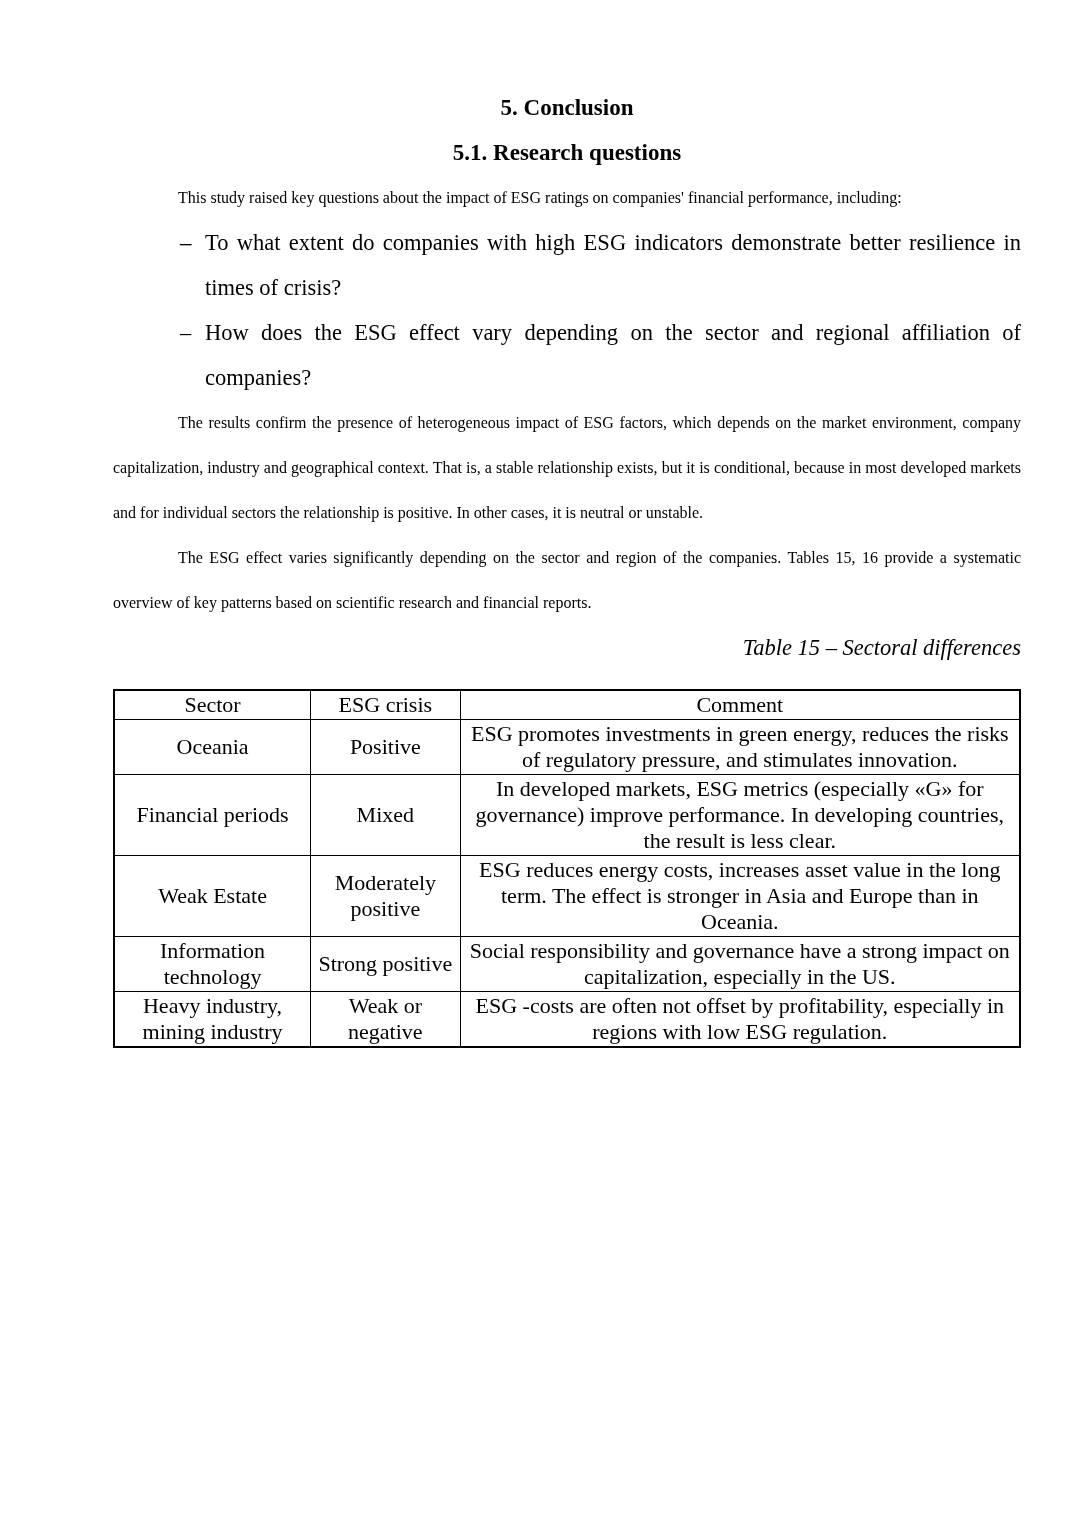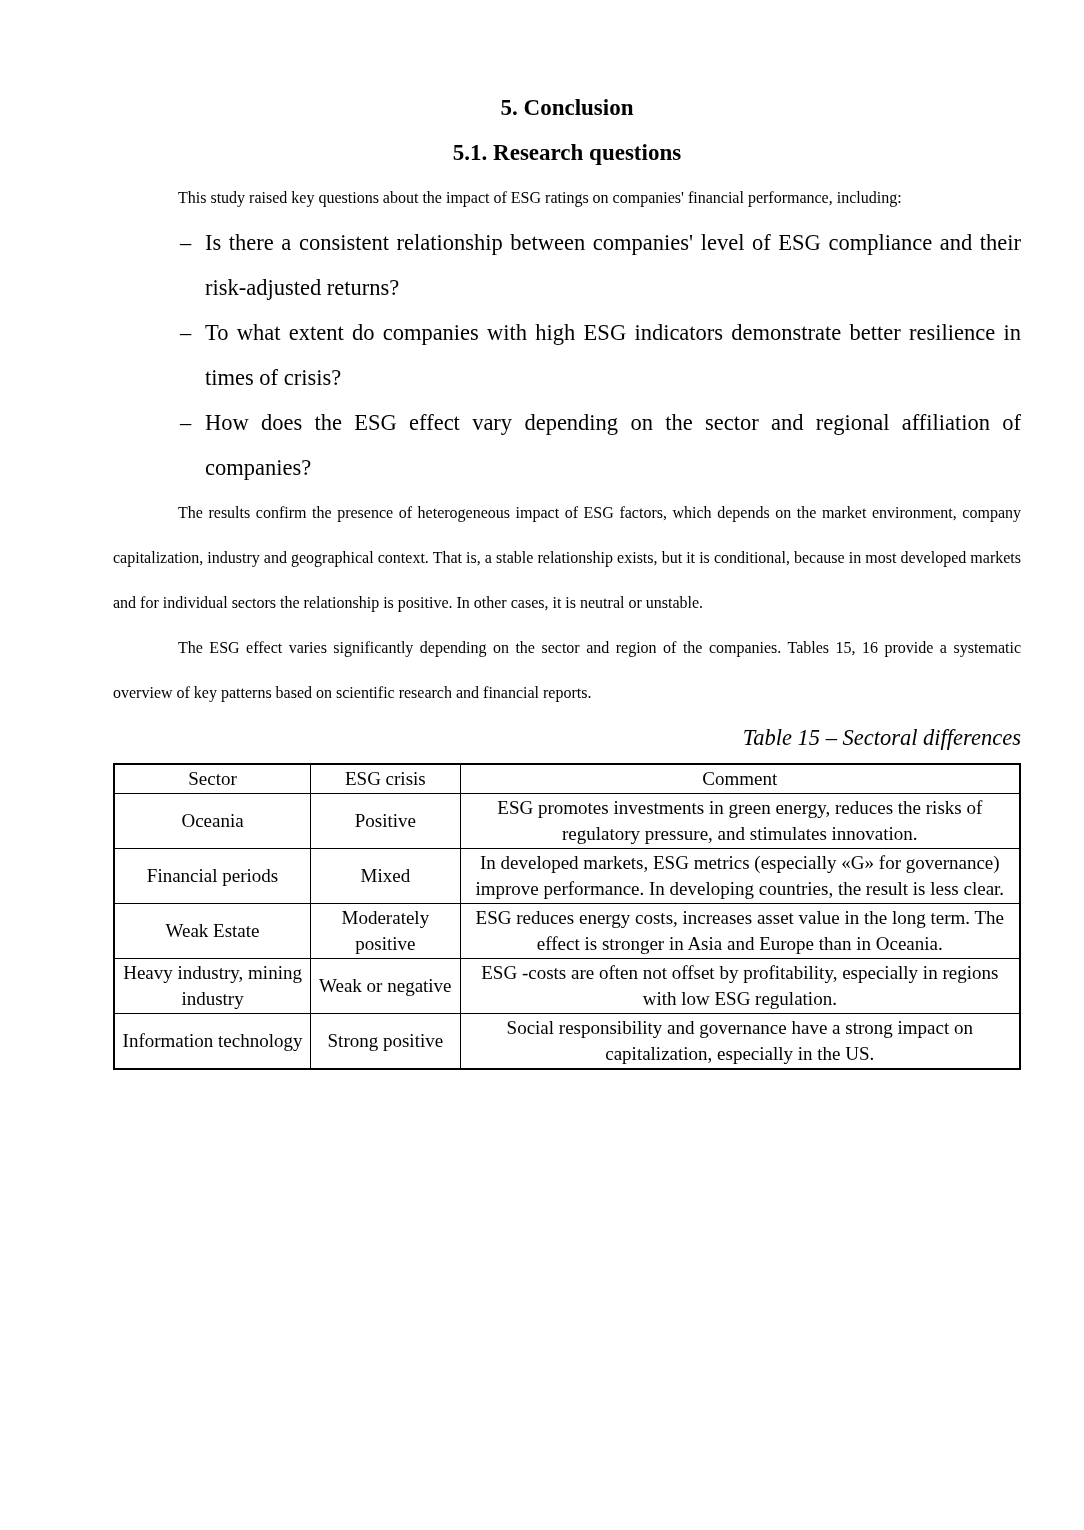--- a/index.html
+++ b/index.html
@@ -52,22 +52,22 @@
     line-height: 45px;
     text-indent: 65px;
     text-align: right;
     margin: 0;
   }
   table.data-table {
     width: 100%;
     border-collapse: collapse;
     border: 2px solid #000000;
     table-layout: fixed;
-    margin-top: 3px;
-    font-size: 19px;
+    margin-top: 19px;
+    font-size: 22px;
   }
   table.data-table th,
   table.data-table td {
     border: 1px solid #000000;
     font-weight: normal;
     text-align: center;
     vertical-align: middle;
     line-height: 26px;
     padding: 1px 6px;
   }
@@ -81,21 +81,20 @@
 <div class="page">
   <div class="content">
 
     <p class="heading">5. Conclusion</p>
     <p class="heading">5.1. Research questions</p>
 
     <p class="para">This study raised key questions about the impact of ESG ratings on companies' financial performance, including:</p>
 
     <div class="list-item">
       <span class="marker">–</span>
-      <span>Is there a consistent relationship between companies' level of ESG compliance and their risk-adjusted returns?</span>
     </div>
     <div class="list-item">
       <span class="marker">–</span>
       <span>To what extent do companies with high ESG indicators demonstrate better resilience in times of crisis?</span>
     </div>
     <div class="list-item">
       <span class="marker">–</span>
       <span>How does the ESG effect vary depending on the sector and regional affiliation of companies?</span>
     </div>
 
@@ -127,26 +126,26 @@
           <td>Financial periods</td>
           <td>Mixed</td>
           <td>In developed markets, ESG metrics (especially «G» for governance) improve performance. In developing countries, the result is less clear.</td>
         </tr>
         <tr>
           <td>Weak Estate</td>
           <td>Moderately positive</td>
           <td>ESG reduces energy costs, increases asset value in the long term. The effect is stronger in Asia and Europe than in Oceania.</td>
         </tr>
         <tr>
+          <td>Information technology</td>
+          <td>Strong positive</td>
+          <td>Social responsibility and governance have a strong impact on capitalization, especially in the US.</td>
+        </tr>
+        <tr>
           <td>Heavy industry, mining industry</td>
           <td>Weak or negative</td>
           <td>ESG -costs are often not offset by profitability, especially in regions with low ESG regulation.</td>
-        </tr>
-        <tr>
-          <td>Information technology</td>
-          <td>Strong positive</td>
-          <td>Social responsibility and governance have a strong impact on capitalization, especially in the US.</td>
         </tr>
       </tbody>
     </table>
 
   </div>
 </div>
 
 </body></html>

